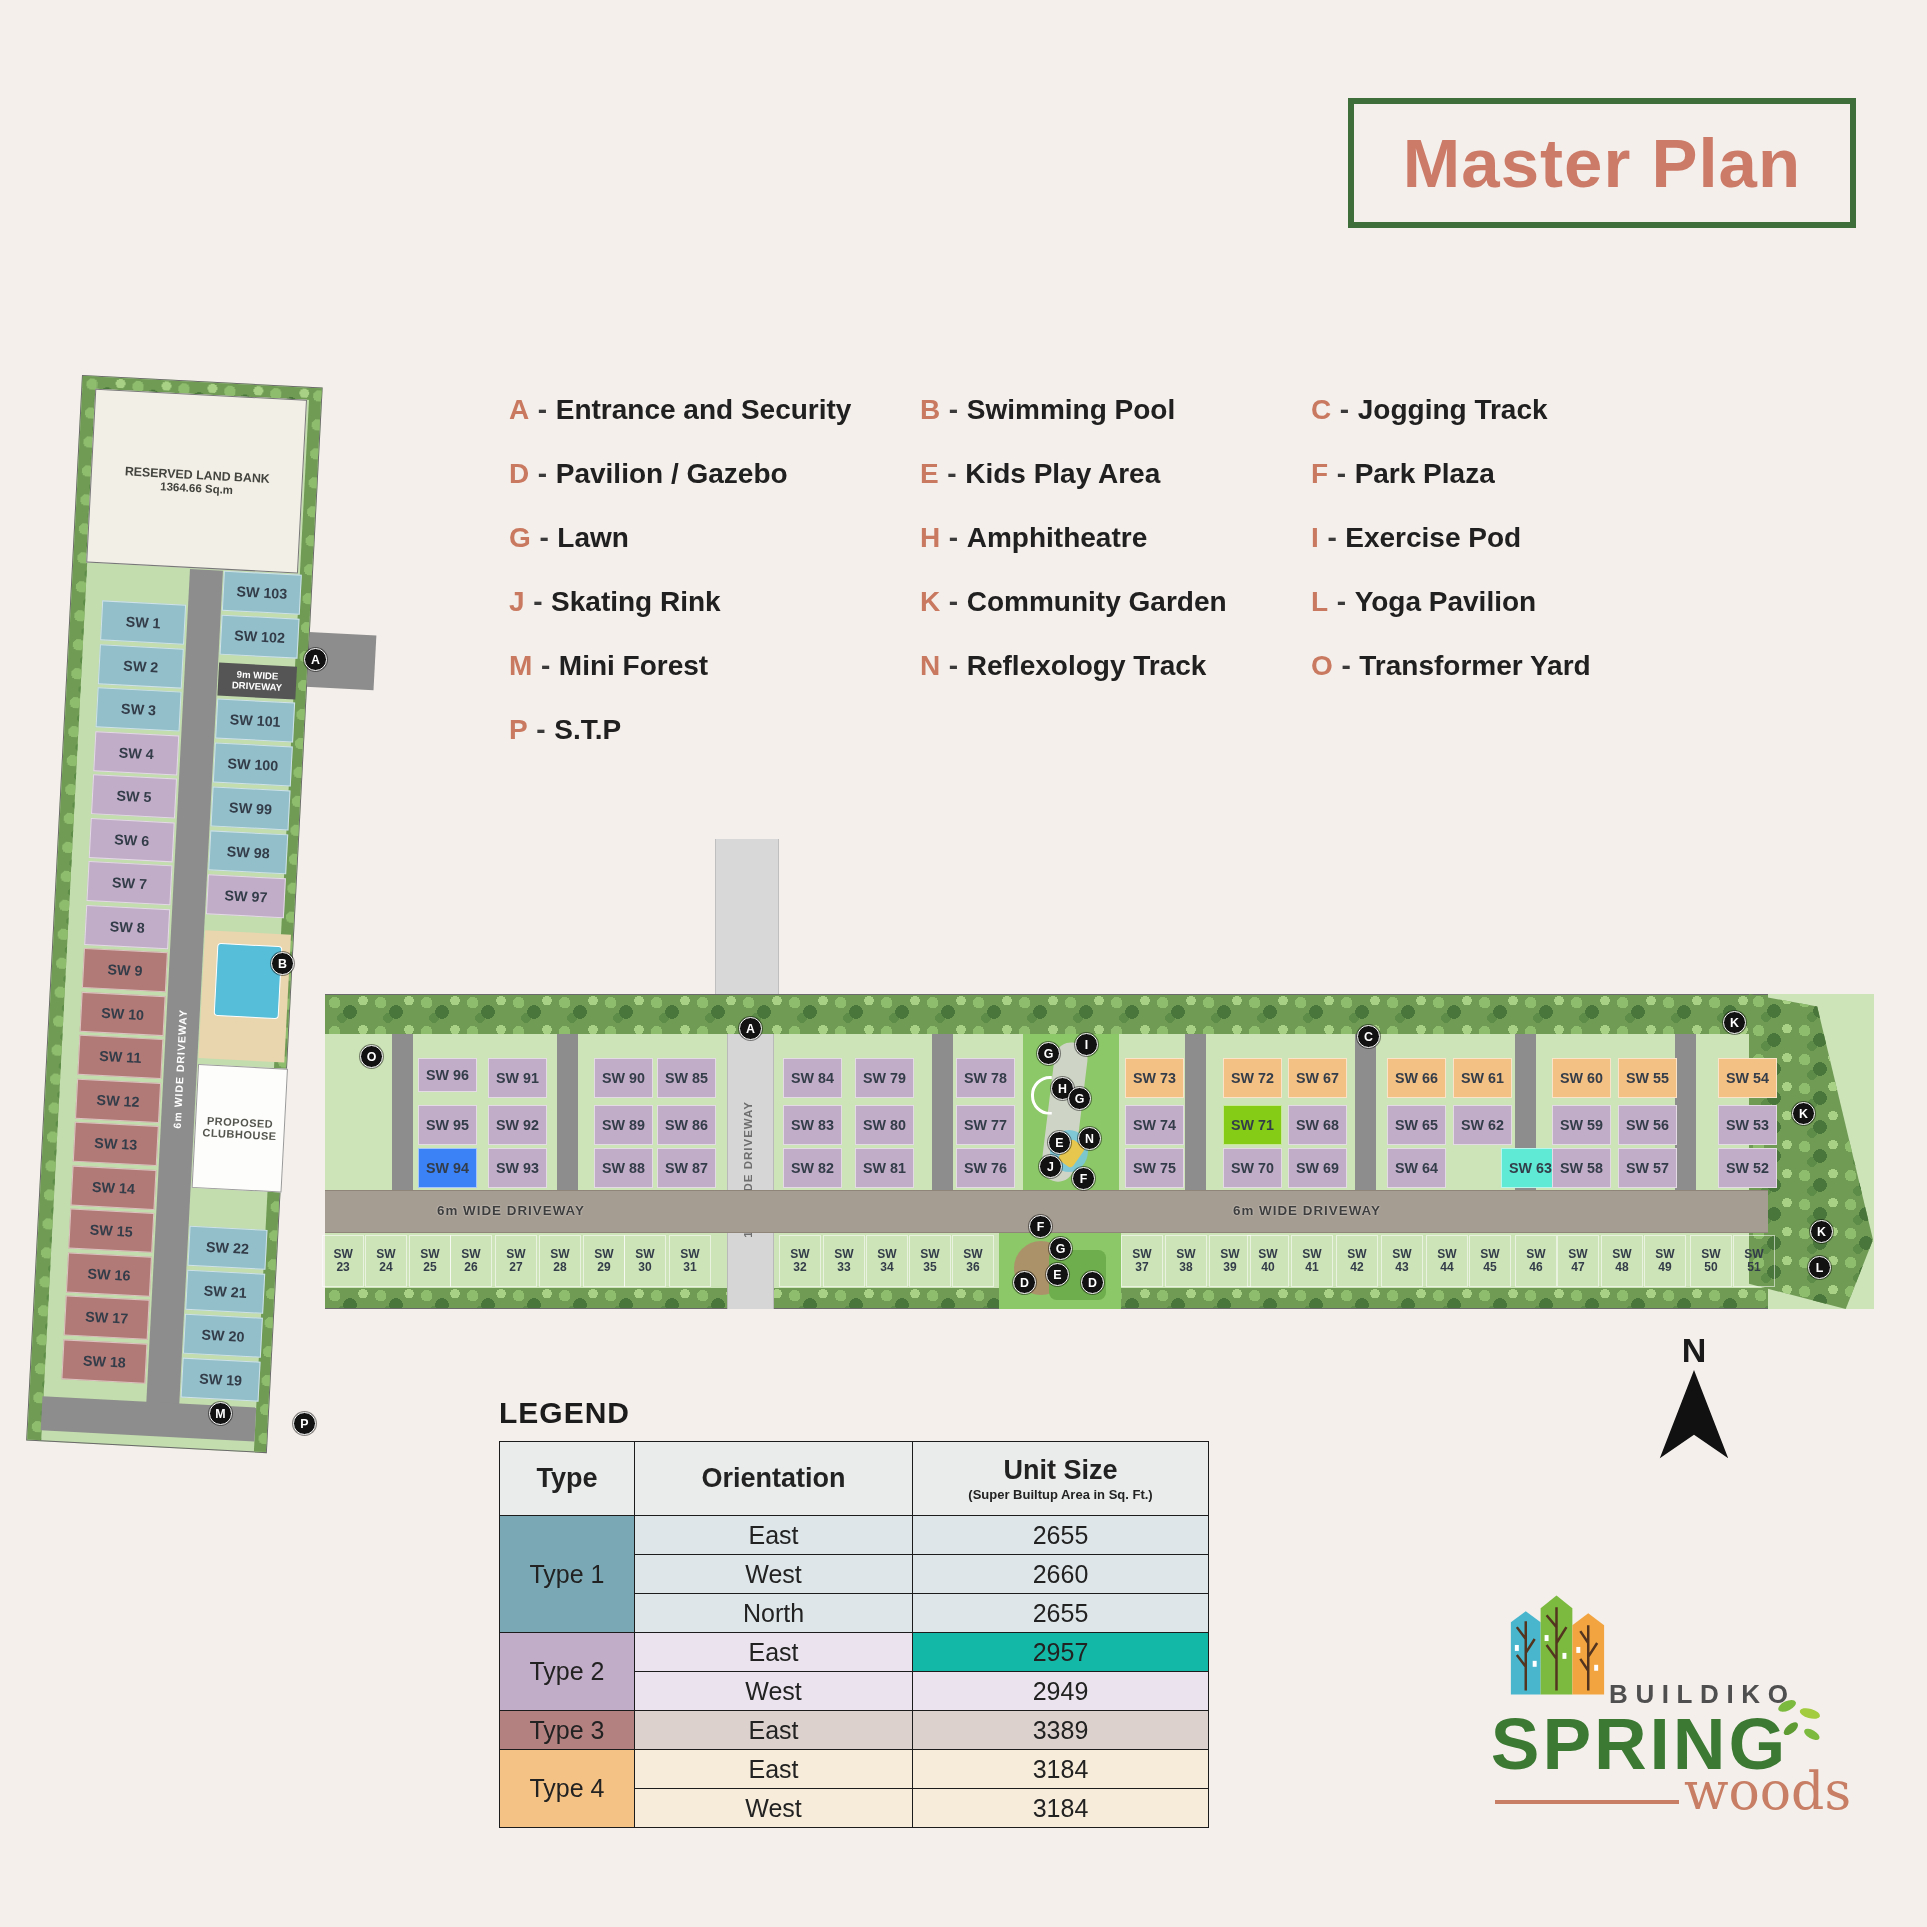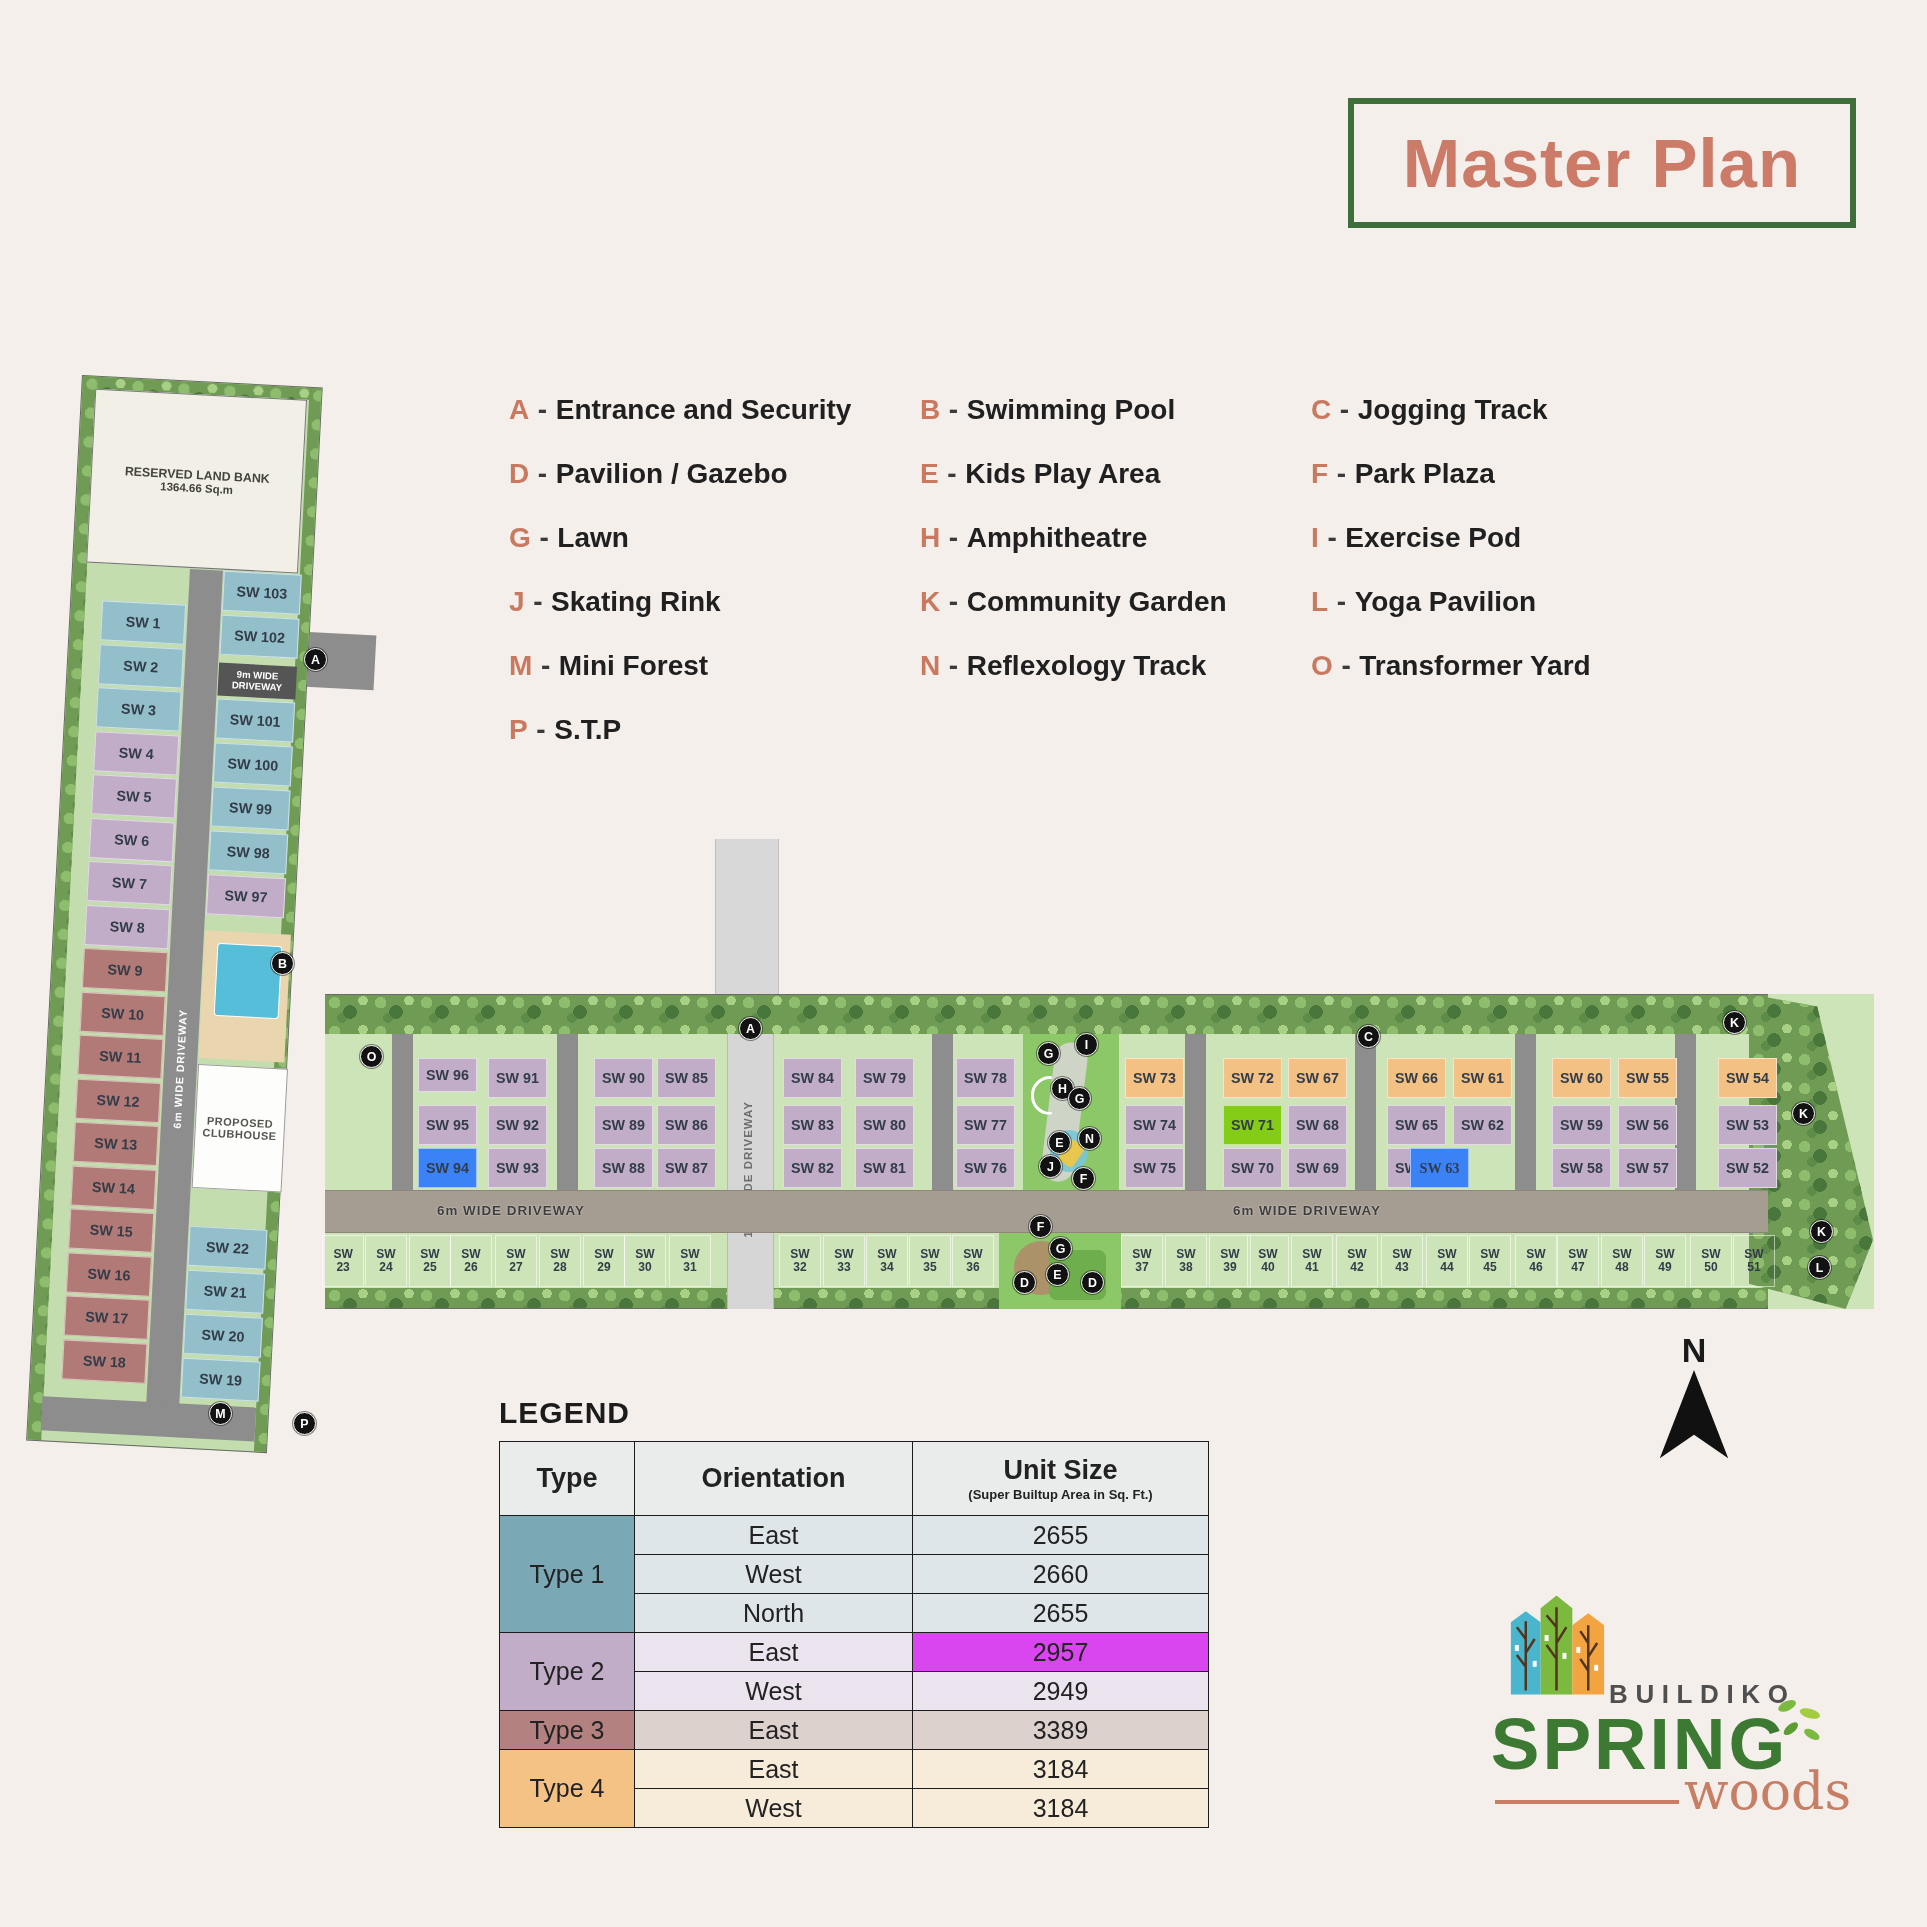--- a/index.html
+++ b/index.html
@@ -305,21 +305,21 @@
       <div class="plot" style="left: 898px; top: 111px; width: 59px; height: 40px; font-size: 14.3px; background: #84cc16;">SW 71</div>
       <div class="plot" style="left: 898px; top: 154px; width: 59px; height: 40px; font-size: 14.3px; background: rgb(194, 173, 200);">SW 70</div>
       <div class="plot" style="left: 963px; top: 64px; width: 59px; height: 40px; font-size: 14.3px; background: rgb(244, 193, 133);">SW 67</div>
       <div class="plot" style="left: 963px; top: 111px; width: 59px; height: 40px; font-size: 14.3px; background: rgb(194, 173, 200);">SW 68</div>
       <div class="plot" style="left: 963px; top: 154px; width: 59px; height: 40px; font-size: 14.3px; background: rgb(194, 173, 200);">SW 69</div>
       <div class="plot" style="left: 1062px; top: 64px; width: 59px; height: 40px; font-size: 14.3px; background: rgb(244, 193, 133);">SW 66</div>
       <div class="plot" style="left: 1062px; top: 111px; width: 59px; height: 40px; font-size: 14.3px; background: rgb(194, 173, 200);">SW 65</div>
       <div class="plot" style="left: 1062px; top: 154px; width: 59px; height: 40px; font-size: 14.3px; background: rgb(194, 173, 200);">SW 64</div>
       <div class="plot" style="left: 1128px; top: 64px; width: 59px; height: 40px; font-size: 14.3px; background: rgb(244, 193, 133);">SW 61</div>
       <div class="plot" style="left: 1128px; top: 111px; width: 59px; height: 40px; font-size: 14.3px; background: rgb(194, 173, 200);">SW 62</div>
-      <div class="plot" style="left: 1085px; top: 154px; width: 59px; height: 40px; font-size: 14.3px; background: #3b82f6; font-family: Liberation Serif, serif;">SW 63</div>
+      <div class="plot" style="left: 1176px; top: 154px; width: 59px; height: 40px; font-size: 14.3px; background: #5eead4;">SW 63</div>
       <div class="plot" style="left: 1227px; top: 64px; width: 59px; height: 40px; font-size: 14.3px; background: rgb(244, 193, 133);">SW 60</div>
       <div class="plot" style="left: 1227px; top: 111px; width: 59px; height: 40px; font-size: 14.3px; background: rgb(194, 173, 200);">SW 59</div>
       <div class="plot" style="left: 1227px; top: 154px; width: 59px; height: 40px; font-size: 14.3px; background: rgb(194, 173, 200);">SW 58</div>
       <div class="plot" style="left: 1293px; top: 64px; width: 59px; height: 40px; font-size: 14.3px; background: rgb(244, 193, 133);">SW 55</div>
       <div class="plot" style="left: 1293px; top: 111px; width: 59px; height: 40px; font-size: 14.3px; background: rgb(194, 173, 200);">SW 56</div>
       <div class="plot" style="left: 1293px; top: 154px; width: 59px; height: 40px; font-size: 14.3px; background: rgb(194, 173, 200);">SW 57</div>
       <div class="plot" style="left: 1393px; top: 64px; width: 59px; height: 40px; font-size: 14.3px; background: rgb(244, 193, 133);">SW 54</div>
       <div class="plot" style="left: 1393px; top: 111px; width: 59px; height: 40px; font-size: 14.3px; background: rgb(194, 173, 200);">SW 53</div>
       <div class="plot" style="left: 1393px; top: 154px; width: 59px; height: 40px; font-size: 14.3px; background: rgb(194, 173, 200);">SW 52</div>
       <div class="plot" style="left: -2.9px; top: 241px; width: 42px; height: 52px; font-size: 12px;">SW
@@ -424,21 +424,21 @@
           <td style="background: rgb(222, 230, 233);">West</td>
           <td style="background: rgb(222, 230, 233);">2660</td>
         </tr>
         <tr>
           <td style="background: rgb(222, 230, 233);">North</td>
           <td style="background: rgb(222, 230, 233);">2655</td>
         </tr>
         <tr>
           <td rowspan="2" style="background: rgb(194, 173, 200);">Type 2</td>
           <td style="background: rgb(235, 228, 238);">East</td>
-          <td style="background: #d946ef;">2957</td>
+          <td style="background: #14b8a6;">2957</td>
         </tr>
         <tr>
           <td style="background: rgb(235, 228, 238);">West</td>
           <td style="background: rgb(235, 228, 238);">2949</td>
         </tr>
         <tr>
           <td rowspan="1" style="background: rgb(180, 129, 129);">Type 3</td>
           <td style="background: rgb(221, 209, 205);">East</td>
           <td style="background: rgb(221, 209, 205);">3389</td>
         </tr>

